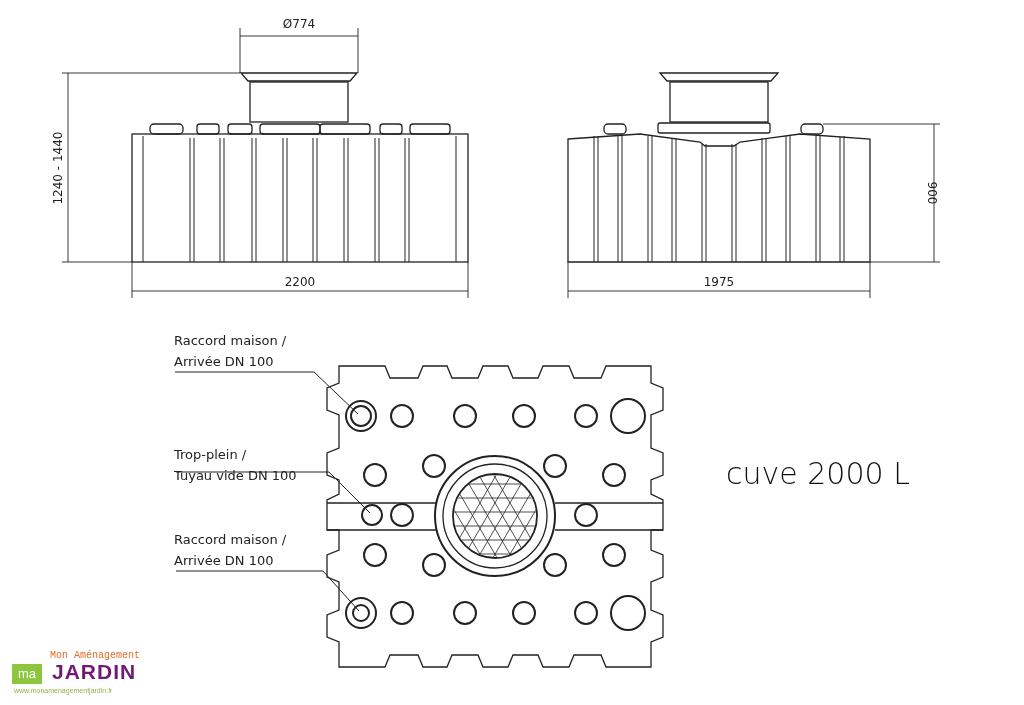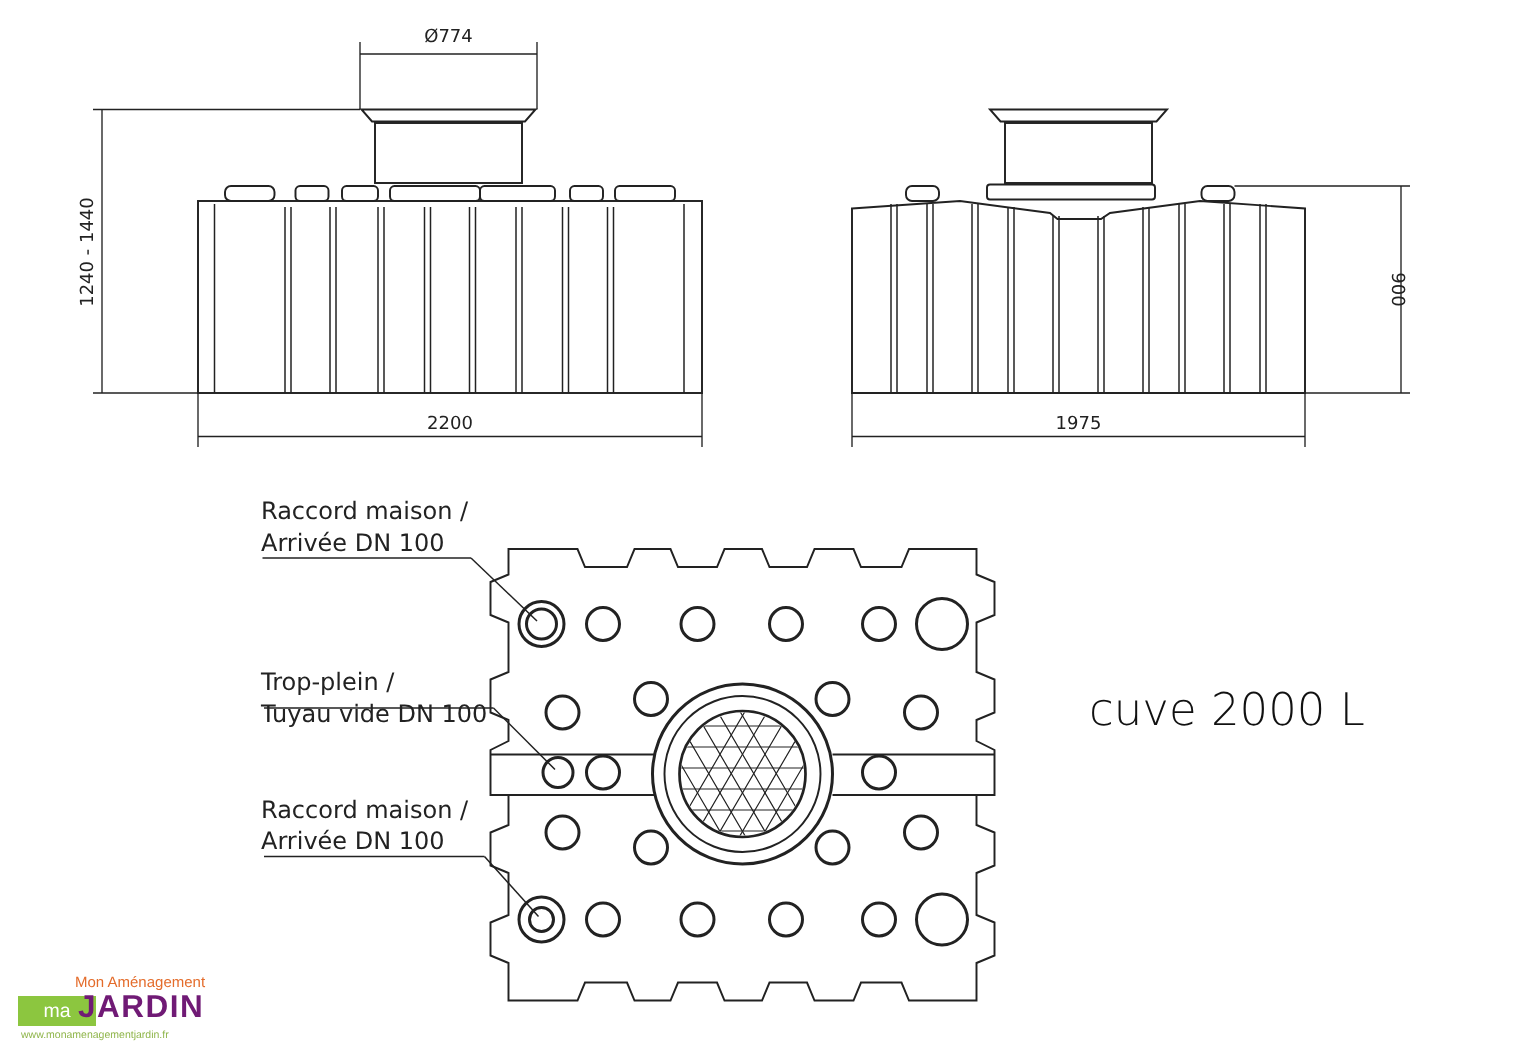--- a/index.html
+++ b/index.html
@@ -1,25 +1,25 @@
 <!DOCTYPE html>
 <html><head>
 <meta charset="utf-8">
 <style>
   html,body{margin:0;padding:0;background:#fff;}
   body{width:1024px;height:705px;position:relative;overflow:hidden;font-family:"DejaVu Sans",sans-serif;color:#111;}
   svg.draw{position:absolute;left:0;top:0;}
   .dimtxt{font-family:"DejaVu Sans",sans-serif;font-size:12px;fill:#222;}
-  .label{position:absolute;font-family:"DejaVu Sans",sans-serif;font-size:16px;color:#222;line-height:21px;white-space:nowrap;}
+  .label{position:absolute;font-family:"DejaVu Sans",sans-serif;font-size:13px;color:#222;line-height:21px;white-space:nowrap;}
   .title{position:absolute;left:726px;top:452px;font-family:"DejaVu Sans",sans-serif;font-weight:300;font-size:30px;line-height:44px;color:#111;}
   .logo{position:absolute;left:12px;top:650px;width:135px;height:50px;}
-  .logo .top{position:absolute;left:38px;top:0;font-size:10px;color:#e46c2b;font-family:Liberation Sans, sans-serif;}
+  .logo .top{position:absolute;left:38px;top:0;font-size:10px;color:#e46c2b;font-family:Liberation Mono, monospace;}
   .logo .big{position:absolute;left:40px;top:10px;font-size:21px;font-weight:bold;color:#701a75;font-family:"Liberation Sans",sans-serif;letter-spacing:1px;}
   .logo .url{position:absolute;left:2px;top:37px;font-size:7px;color:#8fb54a;font-family:"Liberation Sans",sans-serif;}
-  .logo .badge{position:absolute;left:0;top:14px;width:52px;height:20px;background:#8cc63f;color:#fff;font-size:13px;font-family:"Liberation Sans",sans-serif;text-align:center;line-height:20px;}
+  .logo .badge{position:absolute;left:0;top:14px;width:30px;height:20px;background:#8cc63f;color:#fff;font-size:13px;font-family:"Liberation Sans",sans-serif;text-align:center;line-height:20px;}
 </style>
 </head>
 <body>
 
 <svg class="draw" width="1024" height="705" viewBox="0 0 1024 705">
 
   <g stroke="#222" fill="none" stroke-width="1.3">
 
     <path d="M241 73 L357 73 L350 81 L248 81 Z"></path>
     <rect x="250" y="82" width="98" height="40"></rect>

